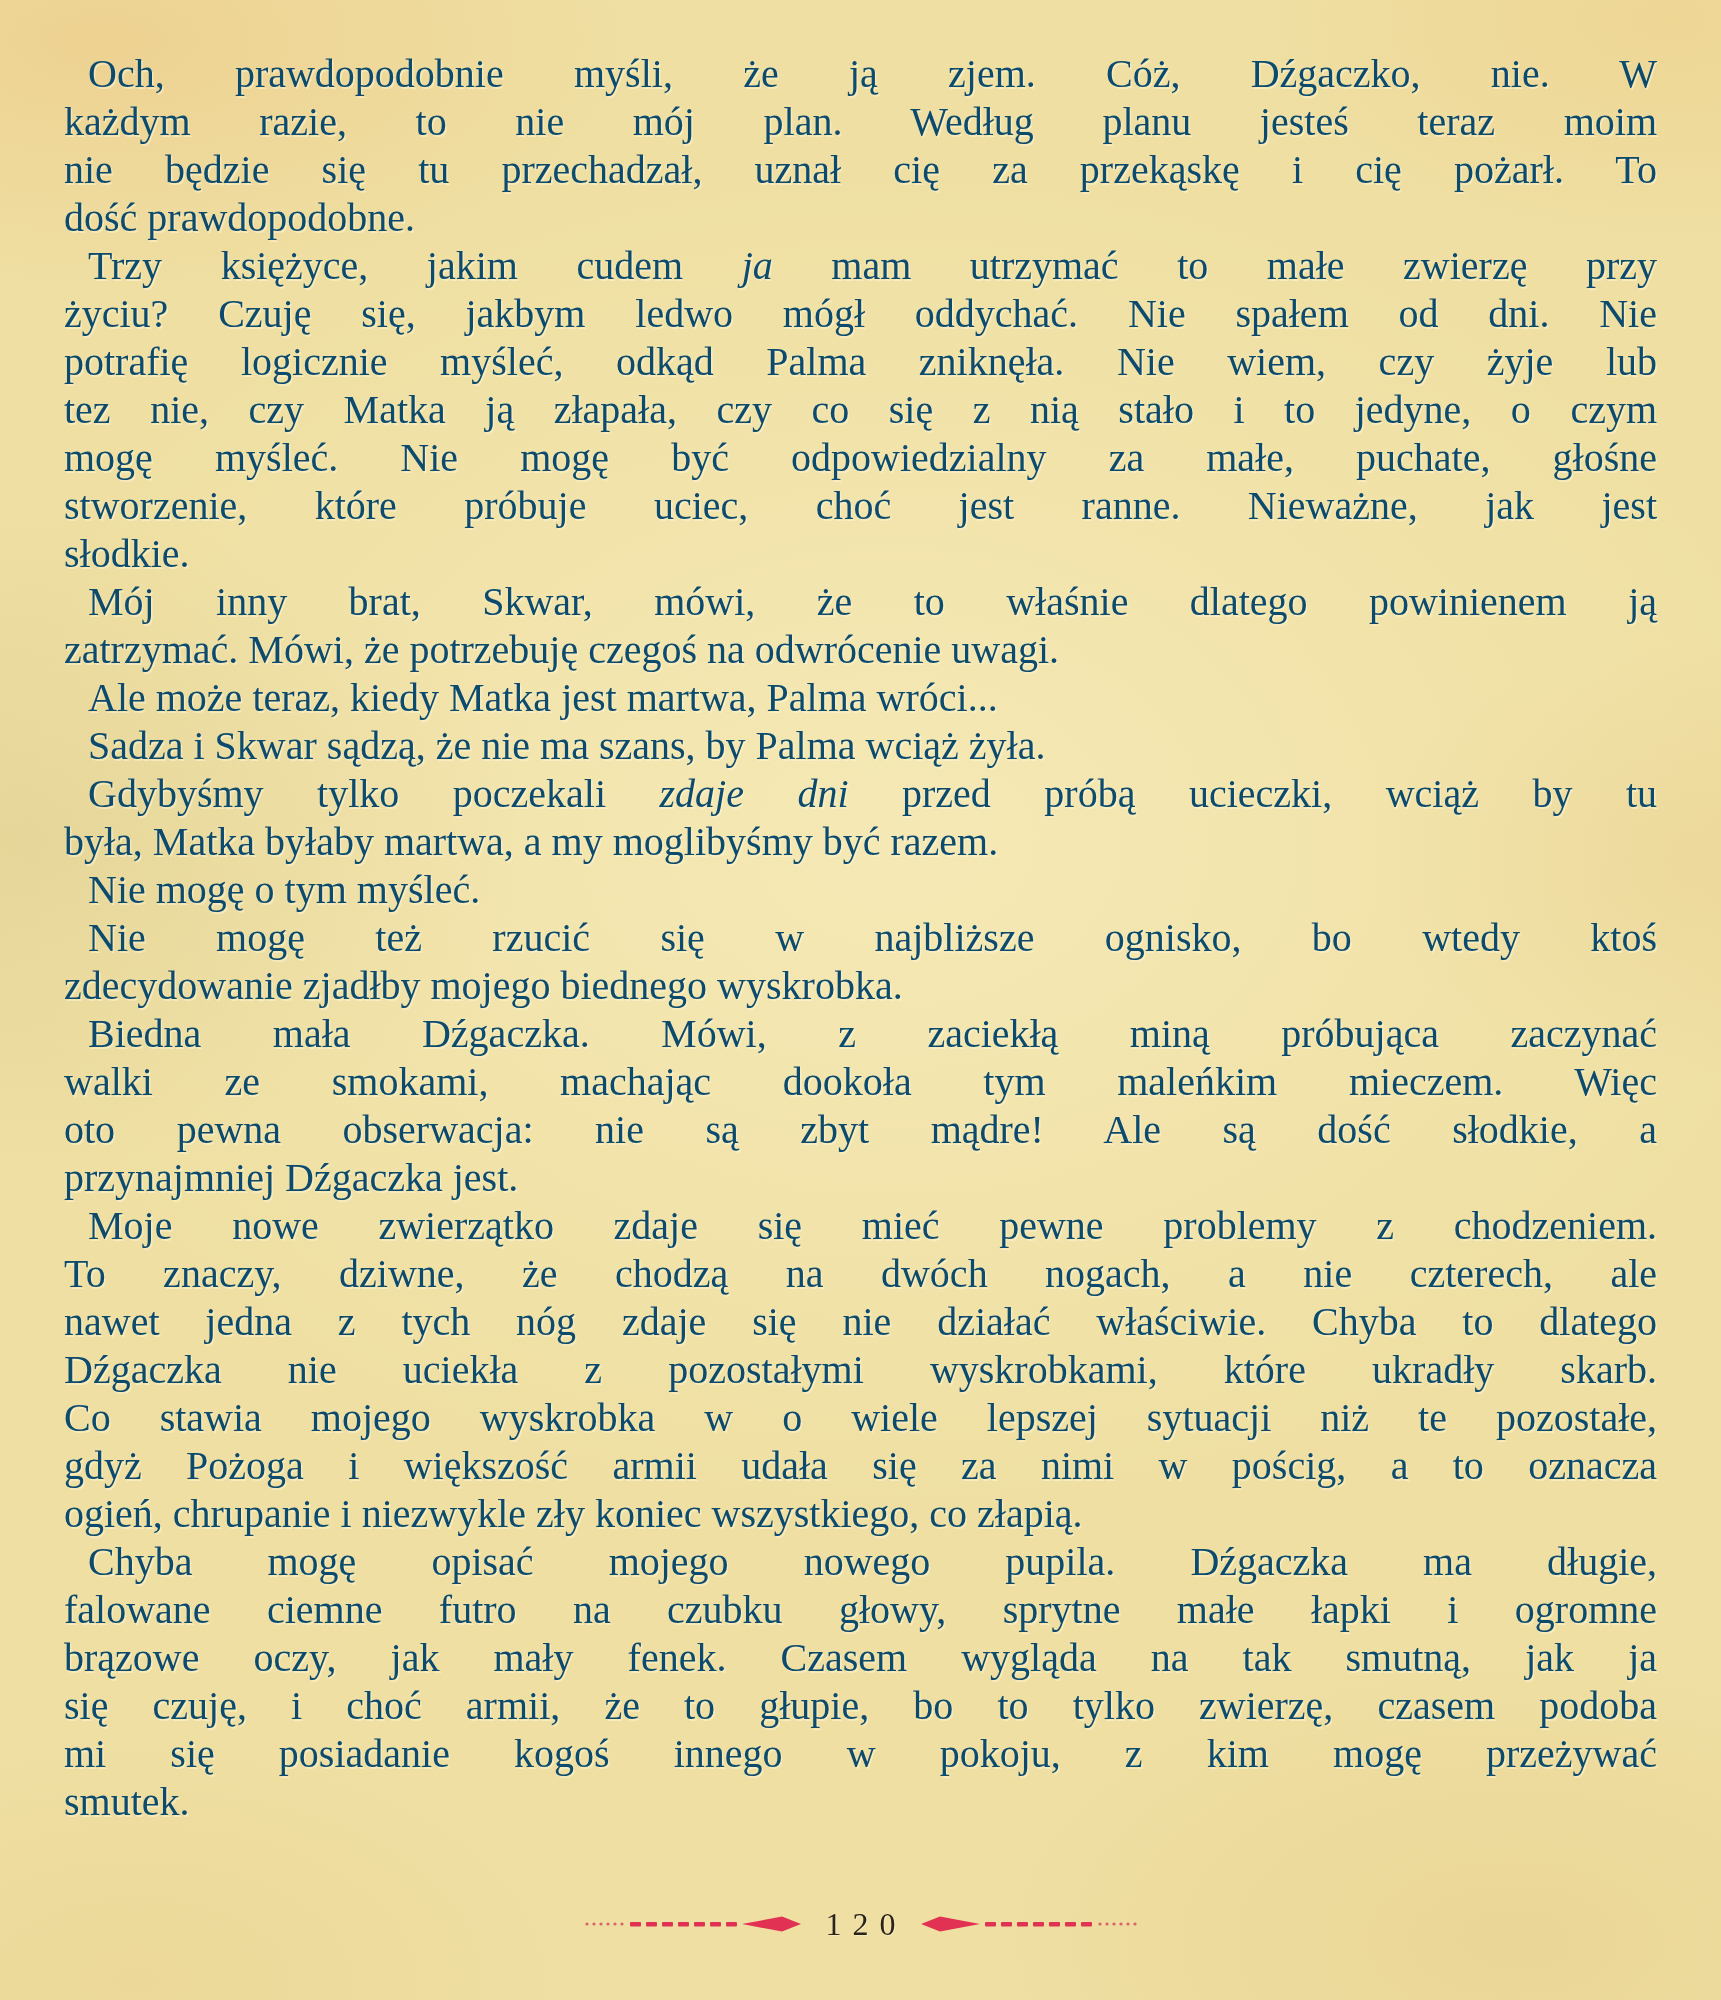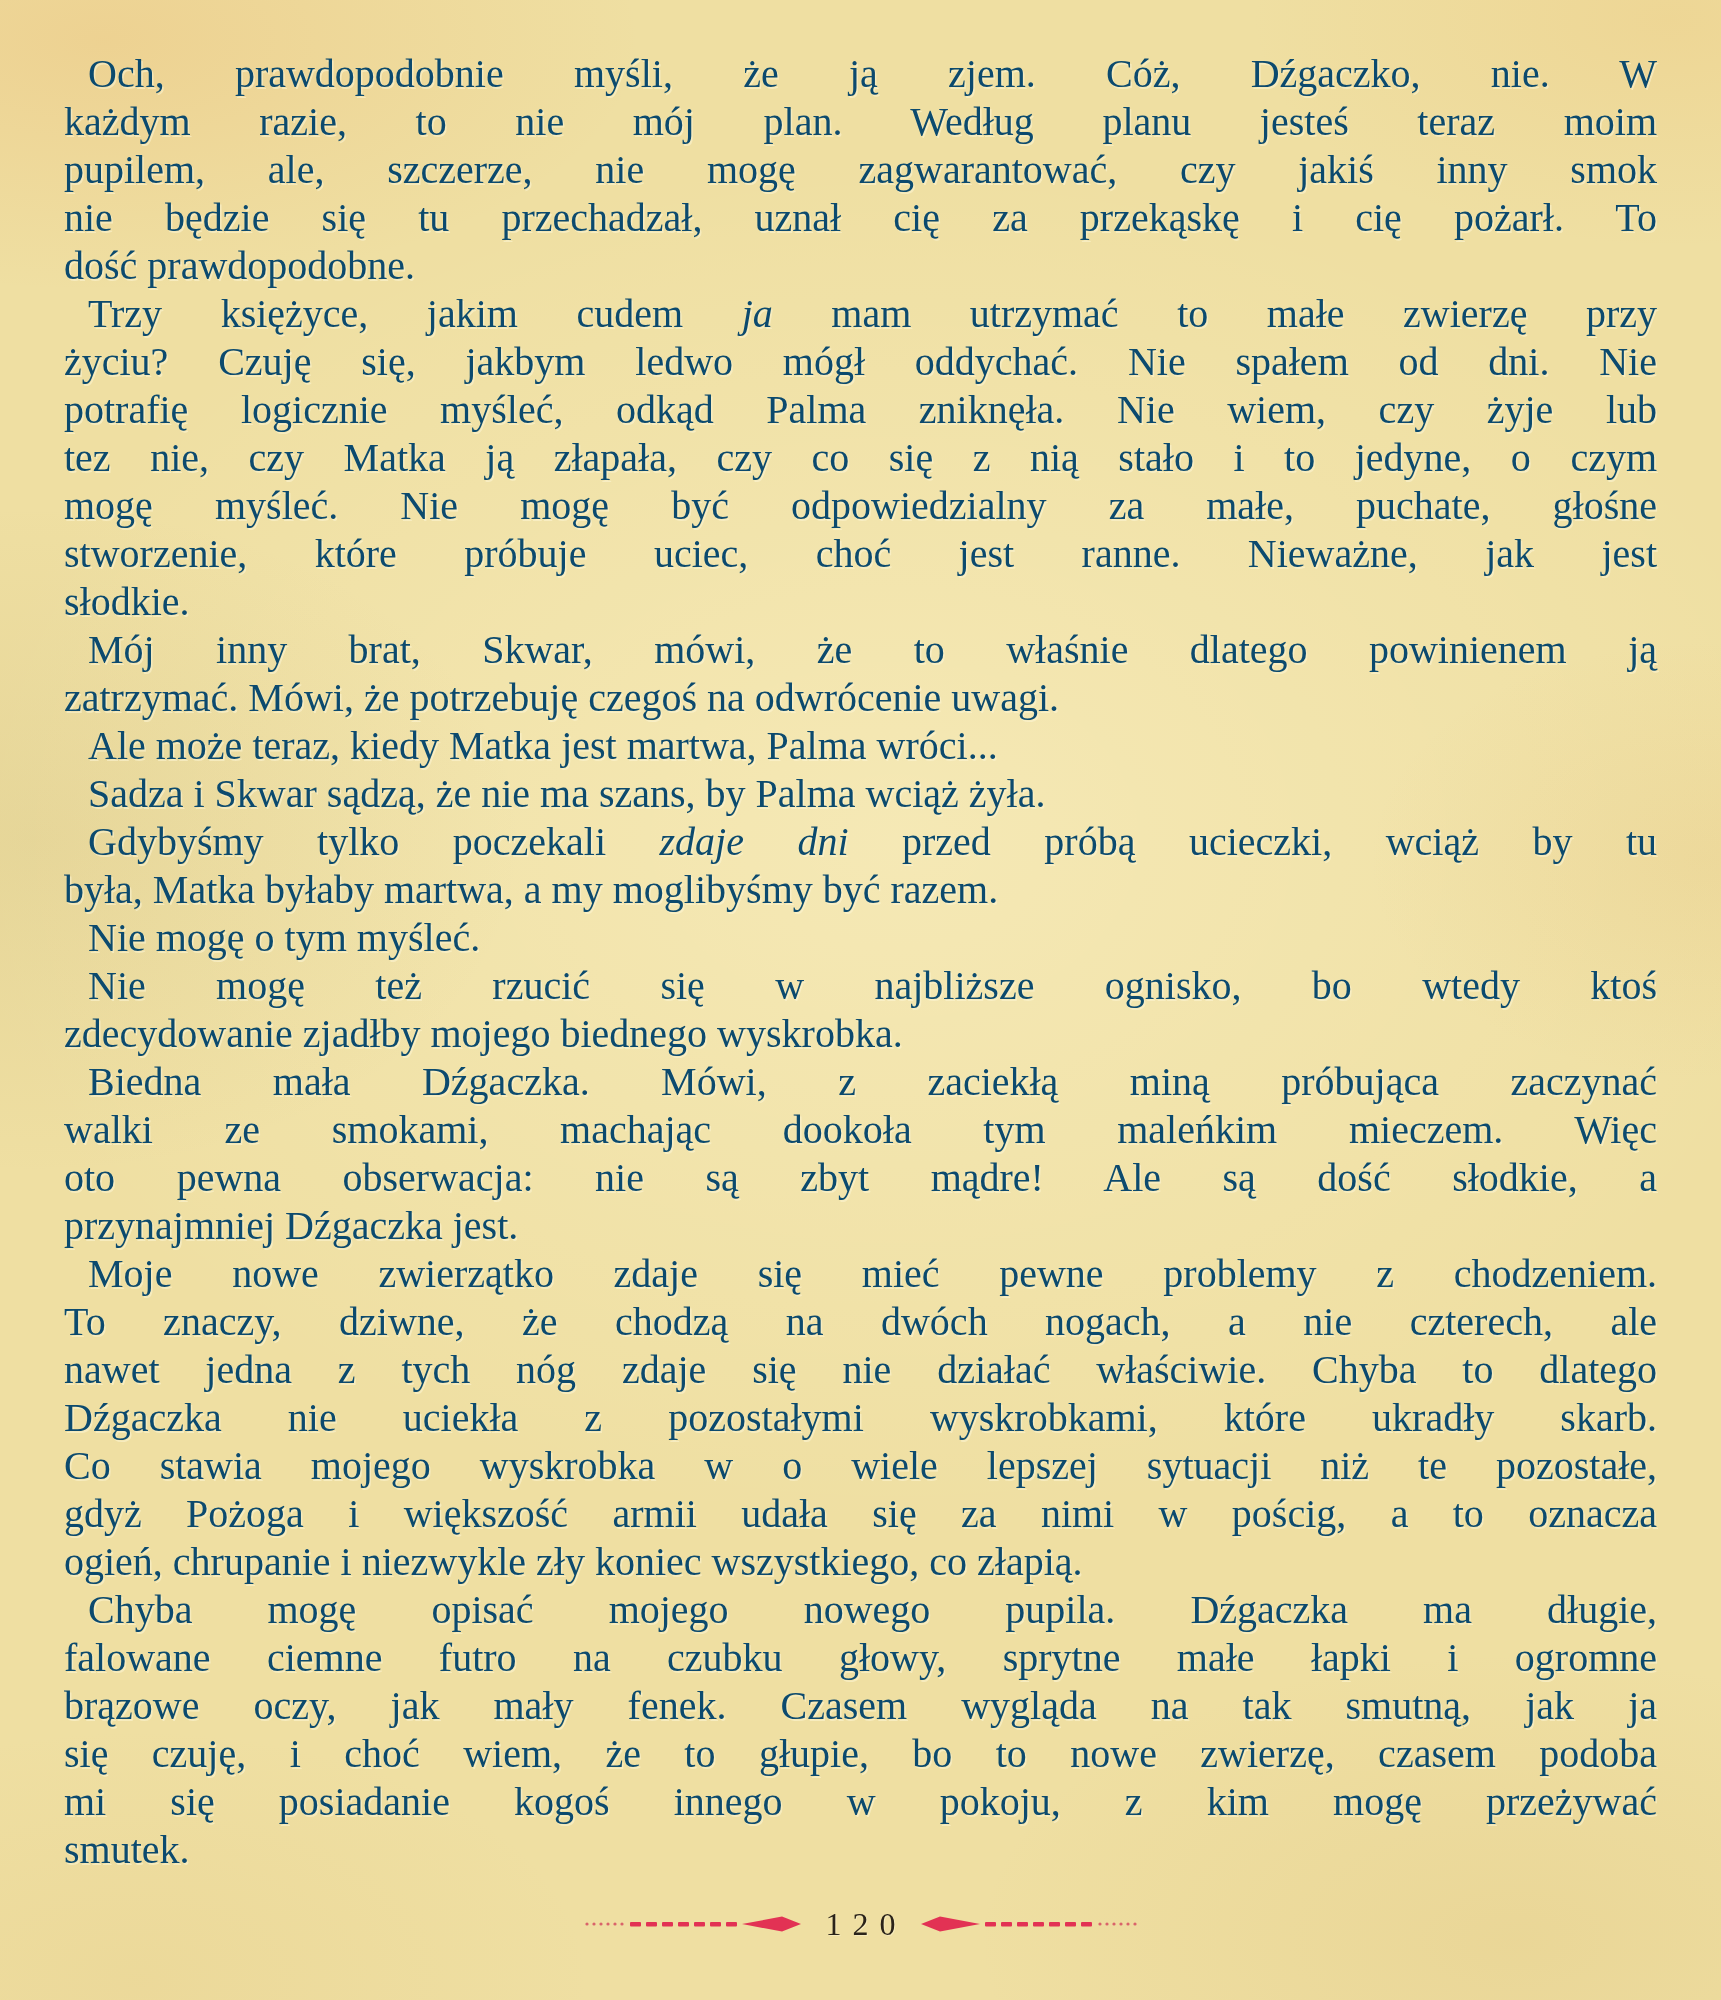--- a/index.html
+++ b/index.html
@@ -73,21 +73,20 @@
 <body>
 
 <div class="page">
   <div class="paper-texture"></div>
 
   <div class="text-block">
 
   <div class="para">
         <div class="line first">Och, prawdopodobnie myśli, że ją zjem. Cóż, Dźgaczko, nie. W</div>
         <div class="line">każdym razie, to nie mój plan. Według planu jesteś teraz moim</div>
-        <div class="line">pupilem, ale, szczerze, nie mogę zagwarantować, czy jakiś inny smok</div>
         <div class="line">nie będzie się tu przechadzał, uznał cię za przekąskę i cię pożarł. To</div>
         <div class="line last">dość prawdopodobne.</div>
       </div>
       <div class="para">
         <div class="line first">Trzy księżyce, jakim cudem <i>ja</i> mam utrzymać to małe zwierzę przy</div>
         <div class="line">życiu? Czuję się, jakbym ledwo mógł oddychać. Nie spałem od dni. Nie</div>
         <div class="line">potrafię logicznie myśleć, odkąd Palma zniknęła. Nie wiem, czy żyje lub</div>
         <div class="line">tez nie, czy Matka ją złapała, czy co się z nią stało i to jedyne, o czym</div>
         <div class="line">mogę myśleć. Nie mogę być odpowiedzialny za małe, puchate, głośne</div>
         <div class="line">stworzenie, które próbuje uciec, choć jest ranne. Nieważne, jak jest</div>
@@ -126,21 +125,21 @@
         <div class="line">nawet jedna z tych nóg zdaje się nie działać właściwie. Chyba to dlatego</div>
         <div class="line">Dźgaczka nie uciekła z pozostałymi wyskrobkami, które ukradły skarb.</div>
         <div class="line">Co stawia mojego wyskrobka w o wiele lepszej sytuacji niż te pozostałe,</div>
         <div class="line">gdyż Pożoga i większość armii udała się za nimi w pościg, a to oznacza</div>
         <div class="line last">ogień, chrupanie i niezwykle zły koniec wszystkiego, co złapią.</div>
       </div>
       <div class="para">
         <div class="line first">Chyba mogę opisać mojego nowego pupila. Dźgaczka ma długie,</div>
         <div class="line">falowane ciemne futro na czubku głowy, sprytne małe łapki i ogromne</div>
         <div class="line">brązowe oczy, jak mały fenek. Czasem wygląda na tak smutną, jak ja</div>
-        <div class="line">się czuję, i choć wiem, że to głupie, bo to nowe zwierzę, czasem podoba</div>
+        <div class="line">się czuję, i choć armii, że to głupie, bo to tylko zwierzę, czasem podoba</div>
         <div class="line">mi się posiadanie kogoś innego w pokoju, z kim mogę przeżywać</div>
         <div class="line last">smutek.</div>
       </div>
     </div>
 
   <div class="footer">
     <svg class="orn left" width="218" height="22" viewBox="0 0 218 22" aria-hidden="true">
       <g fill="#d9636a">
         <circle cx="3" cy="11" r="1.6"></circle>
           <circle cx="10" cy="11" r="1.6"></circle>

